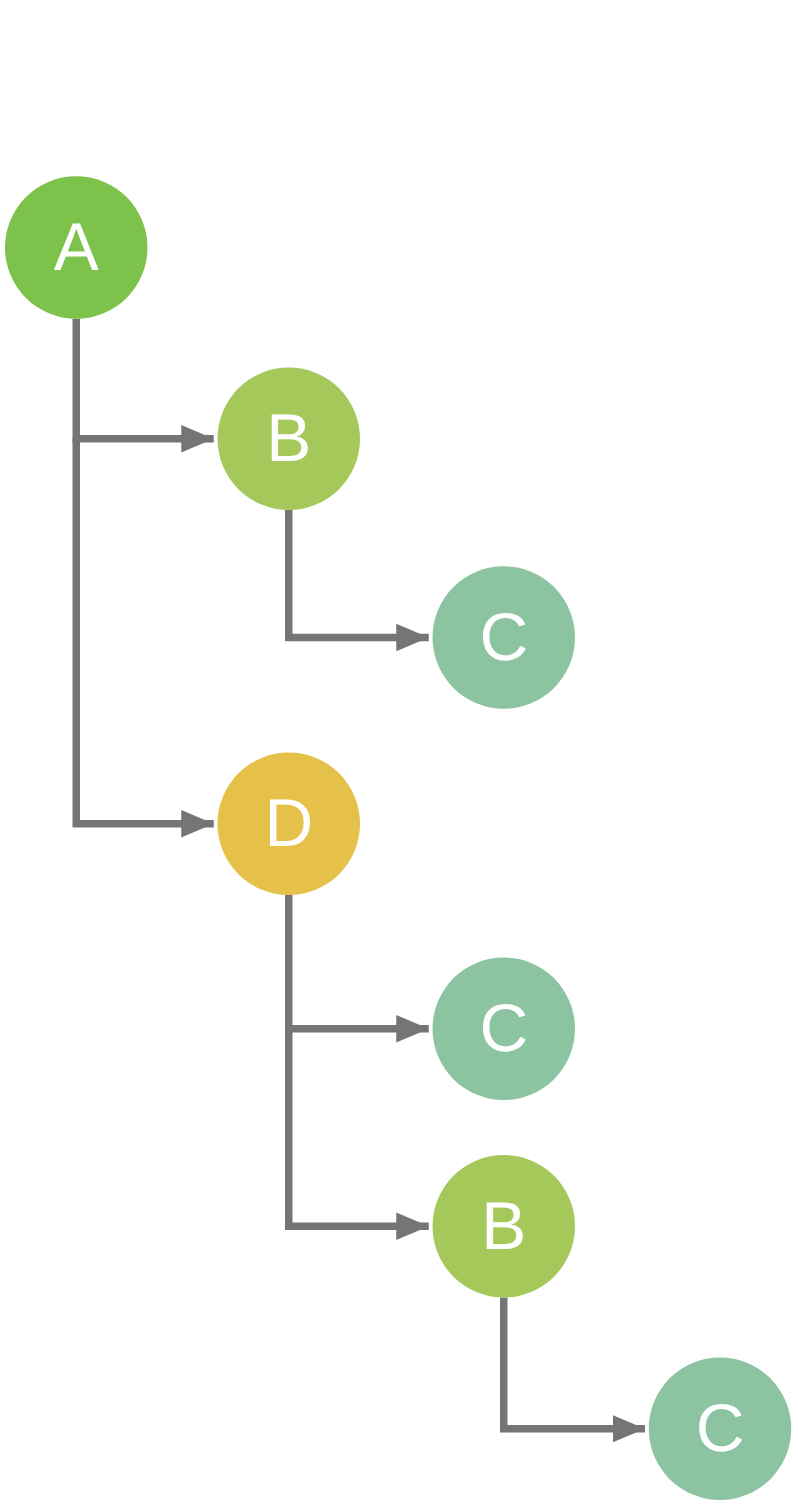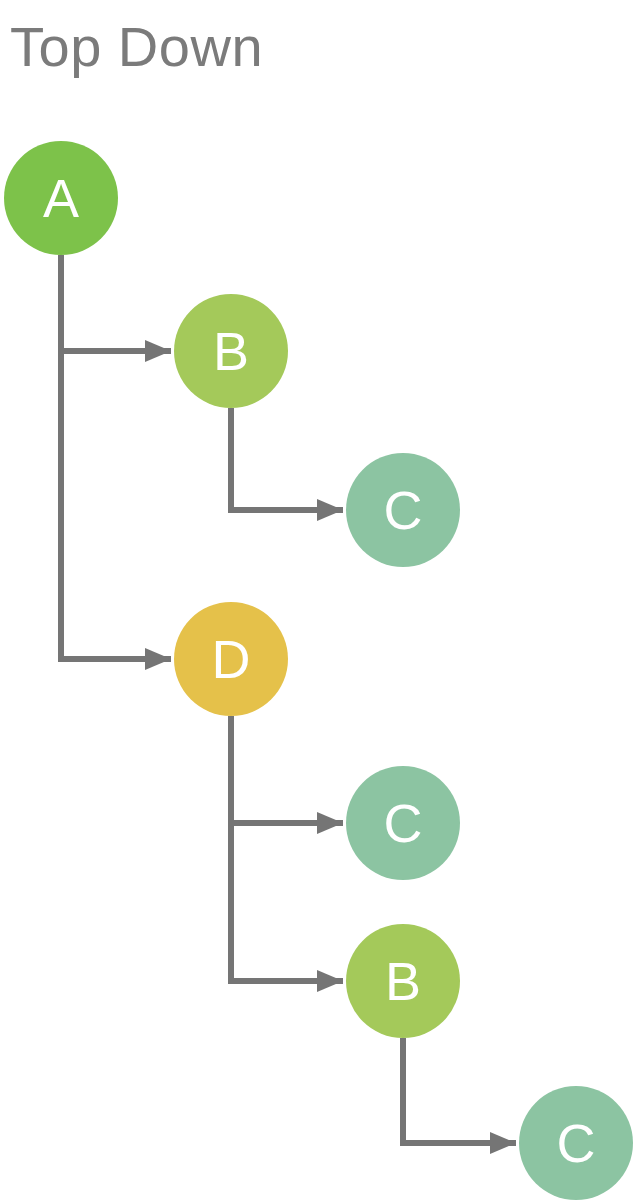--- a/index.html
+++ b/index.html
@@ -32,21 +32,20 @@
     font-family: "Liberation Sans", sans-serif;
     font-size: 54px;
     font-weight: 300;
     fill: #ffffff;
   }
 </style>
 </head>
 <body>
 
 <div class="stage">
-  <div class="diagram-title">Top Down</div>
   <svg id="diagram" width="638" height="1204" viewBox="0 0 638 1204">
       <defs>
         <marker id="arrowhead" markerUnits="userSpaceOnUse" markerWidth="28" markerHeight="24" refX="26" refY="12" orient="auto">
           <path d="M0,1 L26,12 L0,23 Z" fill="#757575"></path>
         </marker>
       </defs>
       <polyline points="61,255 61,351 171,351" fill="none" stroke="#757575" stroke-width="6" marker-end="url(#arrowhead)"></polyline>
       <polyline points="61,351 61,659 171,659" fill="none" stroke="#757575" stroke-width="6" marker-end="url(#arrowhead)"></polyline>
       <polyline points="231,408 231,510 343,510" fill="none" stroke="#757575" stroke-width="6" marker-end="url(#arrowhead)"></polyline>
       <polyline points="231,716 231,823 343,823" fill="none" stroke="#757575" stroke-width="6" marker-end="url(#arrowhead)"></polyline>

